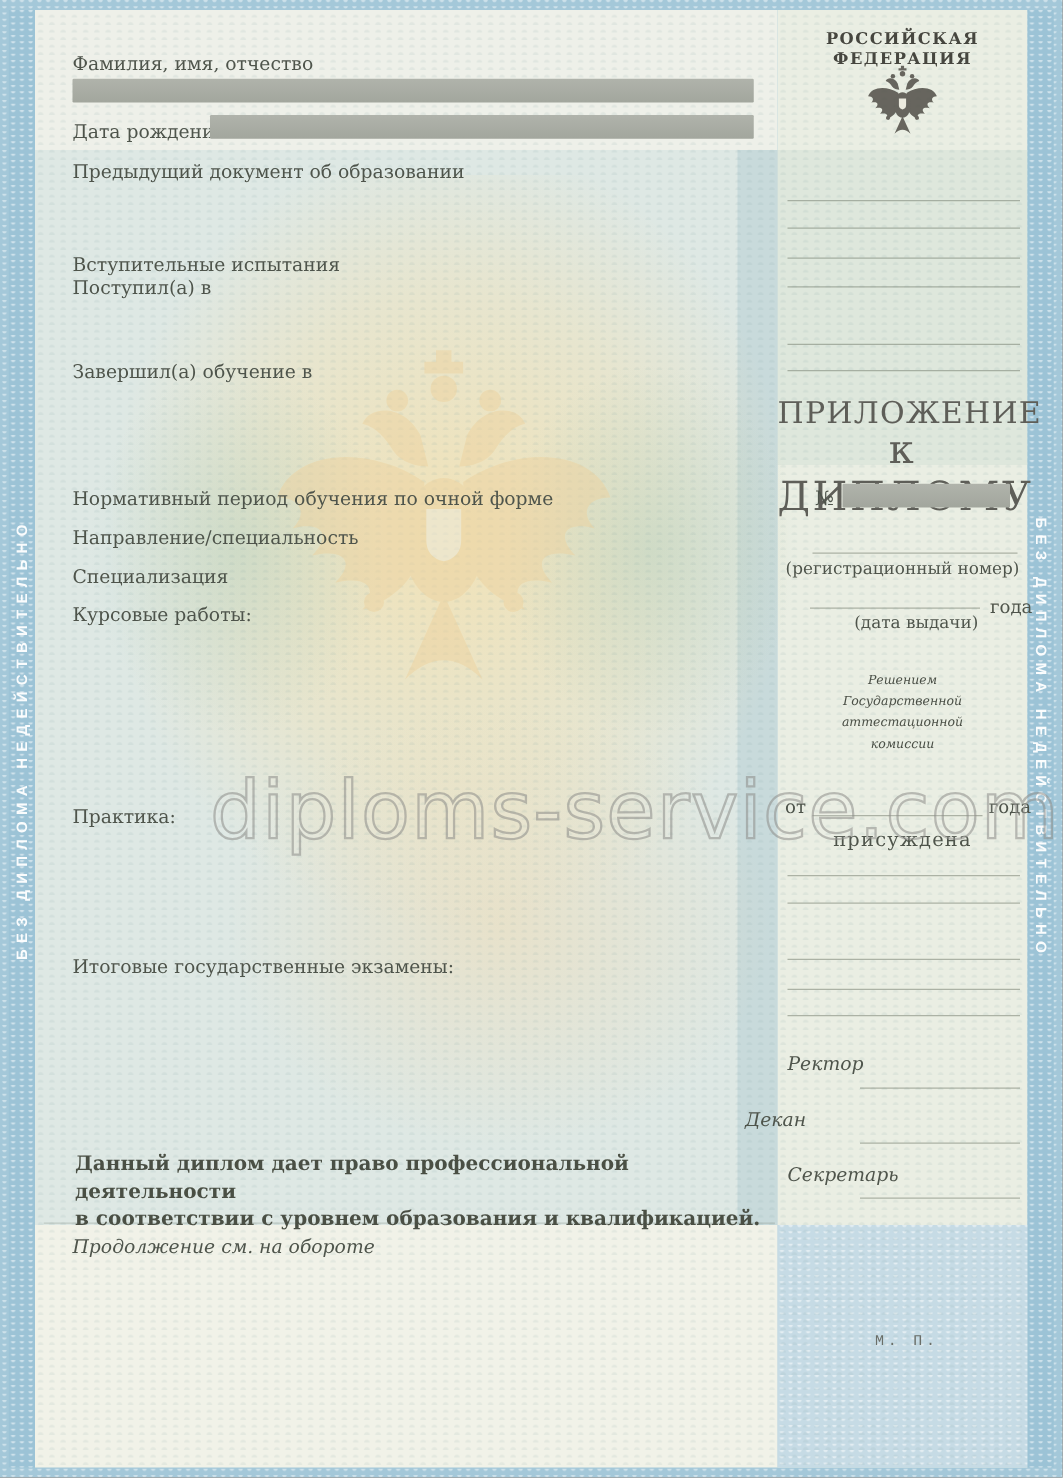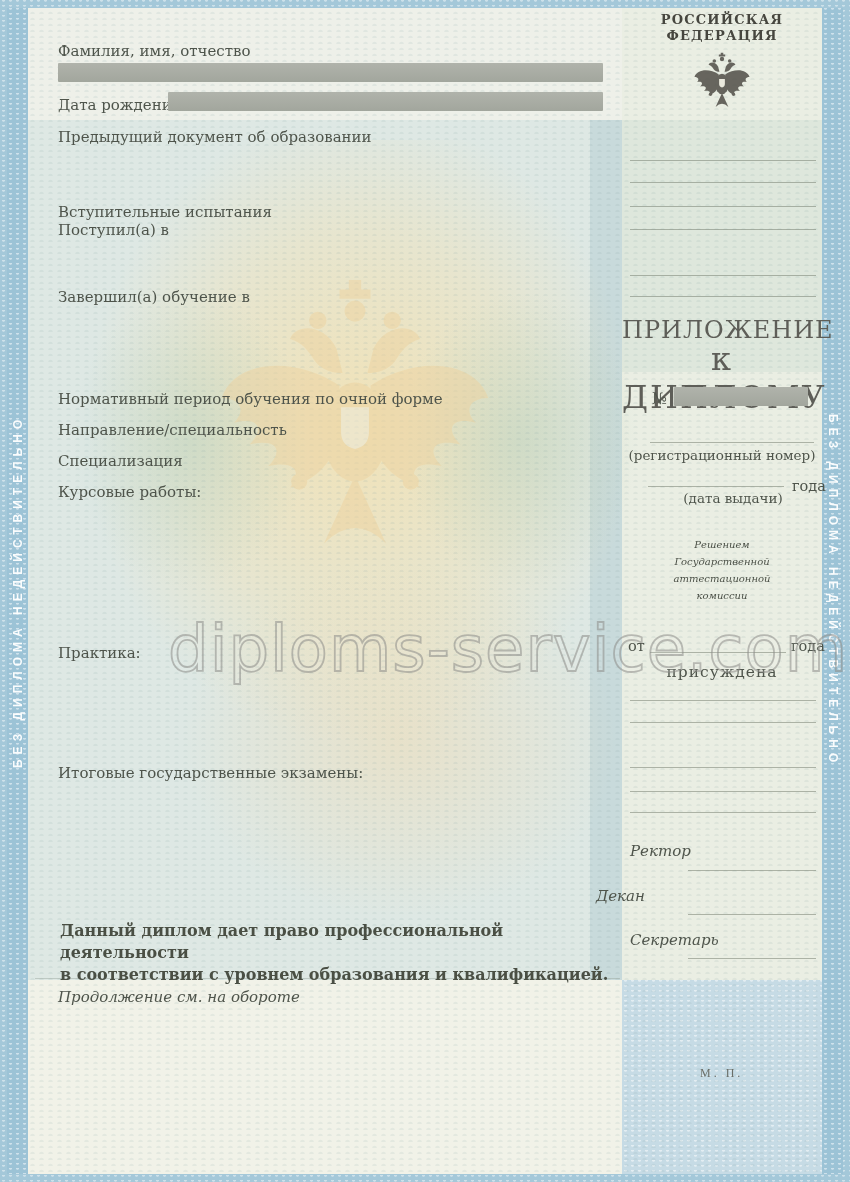--- a/index.html
+++ b/index.html
@@ -69,21 +69,21 @@
   .bar{position:absolute;height:19px;background:linear-gradient(#b0b3ab,#a2a69d);border-radius:1px;}
   .rline{position:absolute;height:1px;background:rgba(120,130,115,.55);}
   .rc-center{position:absolute;left:622px;width:200px;text-align:center;color:#4e544b;}
   .country{top:12px;font-size:13px;font-weight:bold;letter-spacing:1.2px;color:#46463f;line-height:16px;}
   .doc-title-1{top:316px;font-size:24px;letter-spacing:1px;color:#5e5e58;}
   .doc-title-2{top:340px;font-size:32px;letter-spacing:2px;color:#5e5e58;}
   .caption{font-size:13.5px;color:#4e544b;text-align:center;}
   .commission{top:536px;font-style:italic;font-size:10px;line-height:17px;color:#4a4f46;}
   .commission span{display:block;}
   .awarded{top:663px;font-size:15.5px;letter-spacing:1px;}
-  .seal{position:absolute;left:700px;top:1066px;font-family:Liberation Serif, serif;font-size:12px;letter-spacing:3px;color:#6a6e68;}
+  .seal{position:absolute;left:700px;top:1066px;font-family:Liberation Mono, monospace;font-size:12px;letter-spacing:3px;color:#6a6e68;}
   .rights{position:absolute;left:60px;top:920px;width:555px;text-align:left;color:#4a4f44;font-size:16px;font-weight:600;line-height:22px;}
   
   .wm-text{
     position:absolute;left:168px;top:612px;z-index:6;
     font-family:"DejaVu Sans","Liberation Sans",sans-serif;
     font-size:64px;font-weight:400;white-space:nowrap;
     color:rgba(250,250,246,.10);
     -webkit-text-stroke:1.8px rgba(140,140,136,.55);
     letter-spacing:1px;
   }
@@ -160,21 +160,21 @@
   <div class="lbl z3" style="left:58px;top:749px;margin-top:15px;">Итоговые государственные экзамены:</div>
 
   <div class="rights z3">
     <span style="display:block;">Данный диплом дает право профессиональной деятельности</span>
     <span style="display:block;">в соответствии с уровнем образования и квалификацией.</span>
   </div>
 
   <div class="lbl lbl-italic z3" style="left:58px;top:988px;">Продолжение см. на обороте</div>
 
   <div class="rc-center country z3">
-    <span style="display:block;">РОССИЙСКАЯ</span>
+    <span style="display:block;margin-top:12px;">РОССИЙСКАЯ</span>
     <span style="display:block;">ФЕДЕРАЦИЯ</span>
   </div>
 
   <svg class="emblem" viewBox="0 0 100 100">
     <use href="#eagle-shape" fill="#55534c"></use>
   </svg>
 
   <div class="rline z3" style="left:630px;top:160px;width:186px;"></div>
   <div class="rline z3" style="left:630px;top:182px;width:186px;"></div>
   <div class="rline z3" style="left:630px;top:206px;width:186px;"></div>

